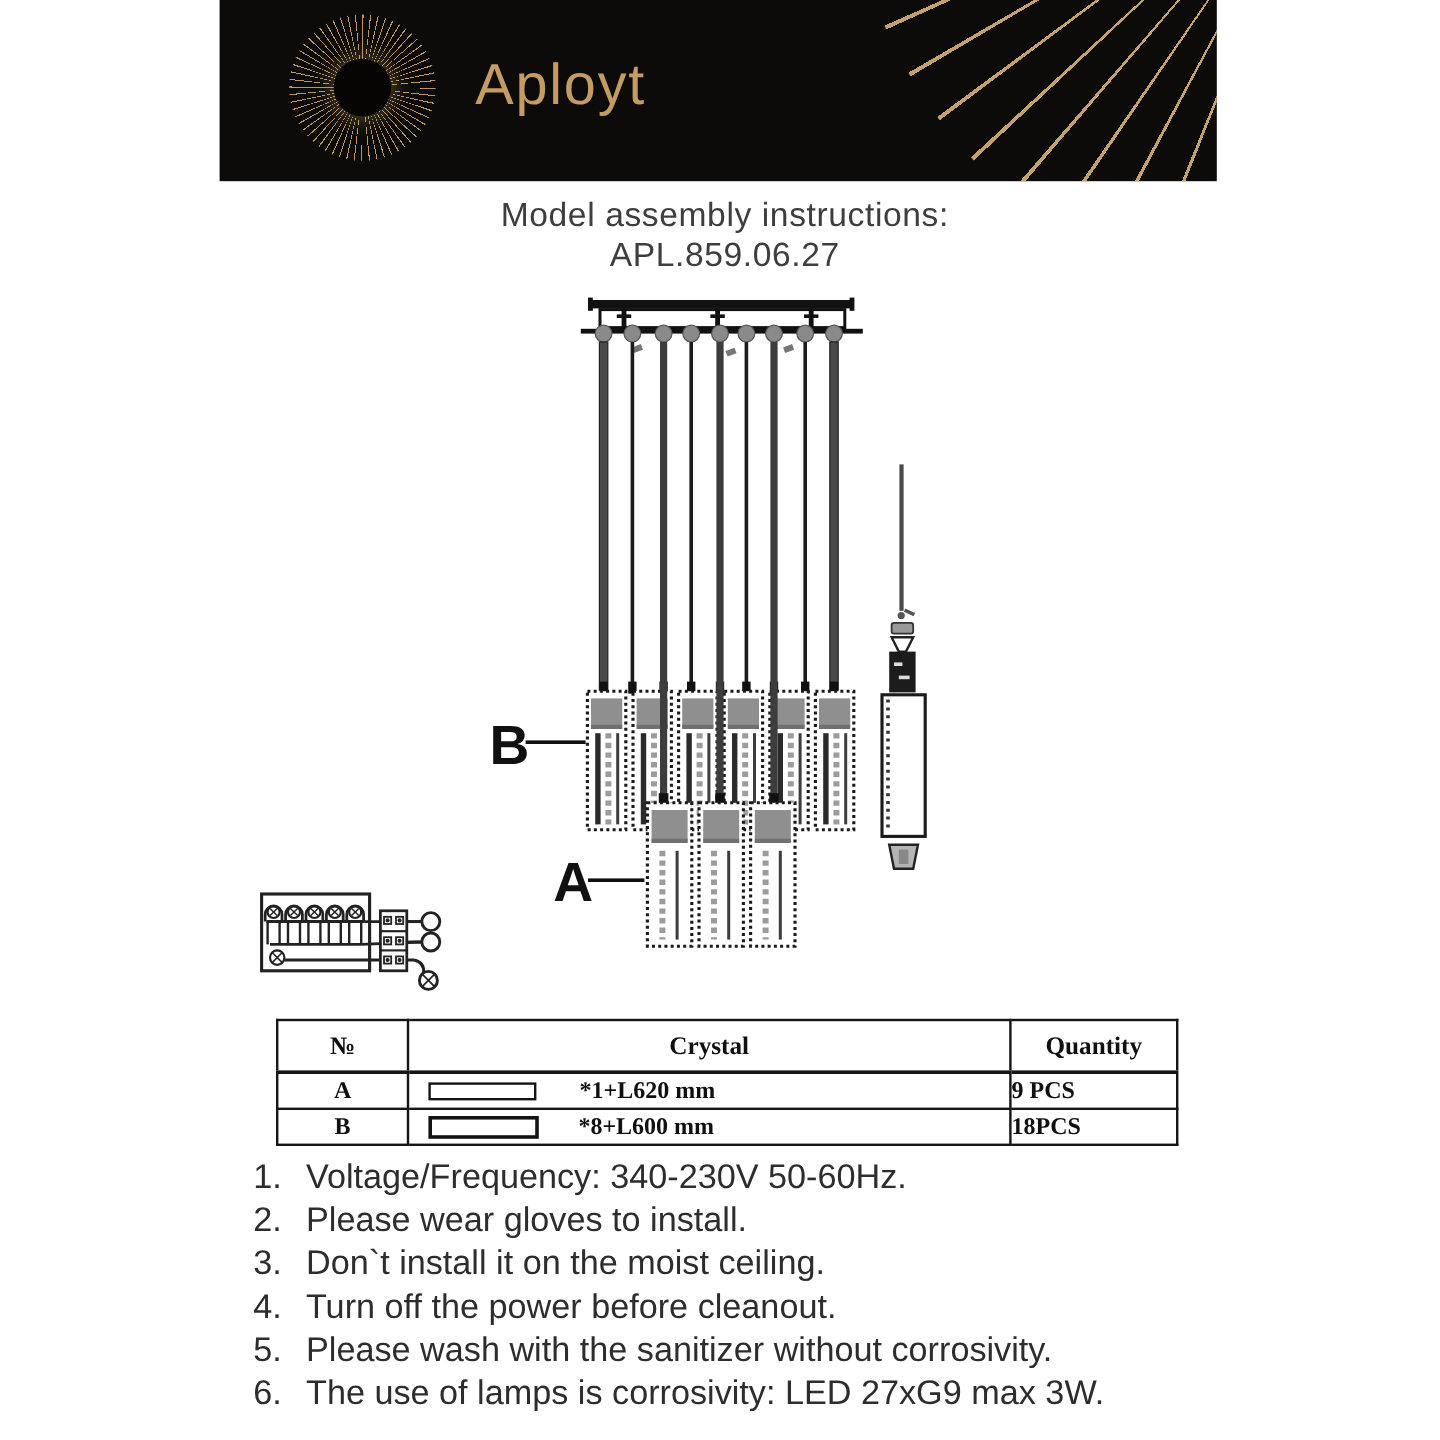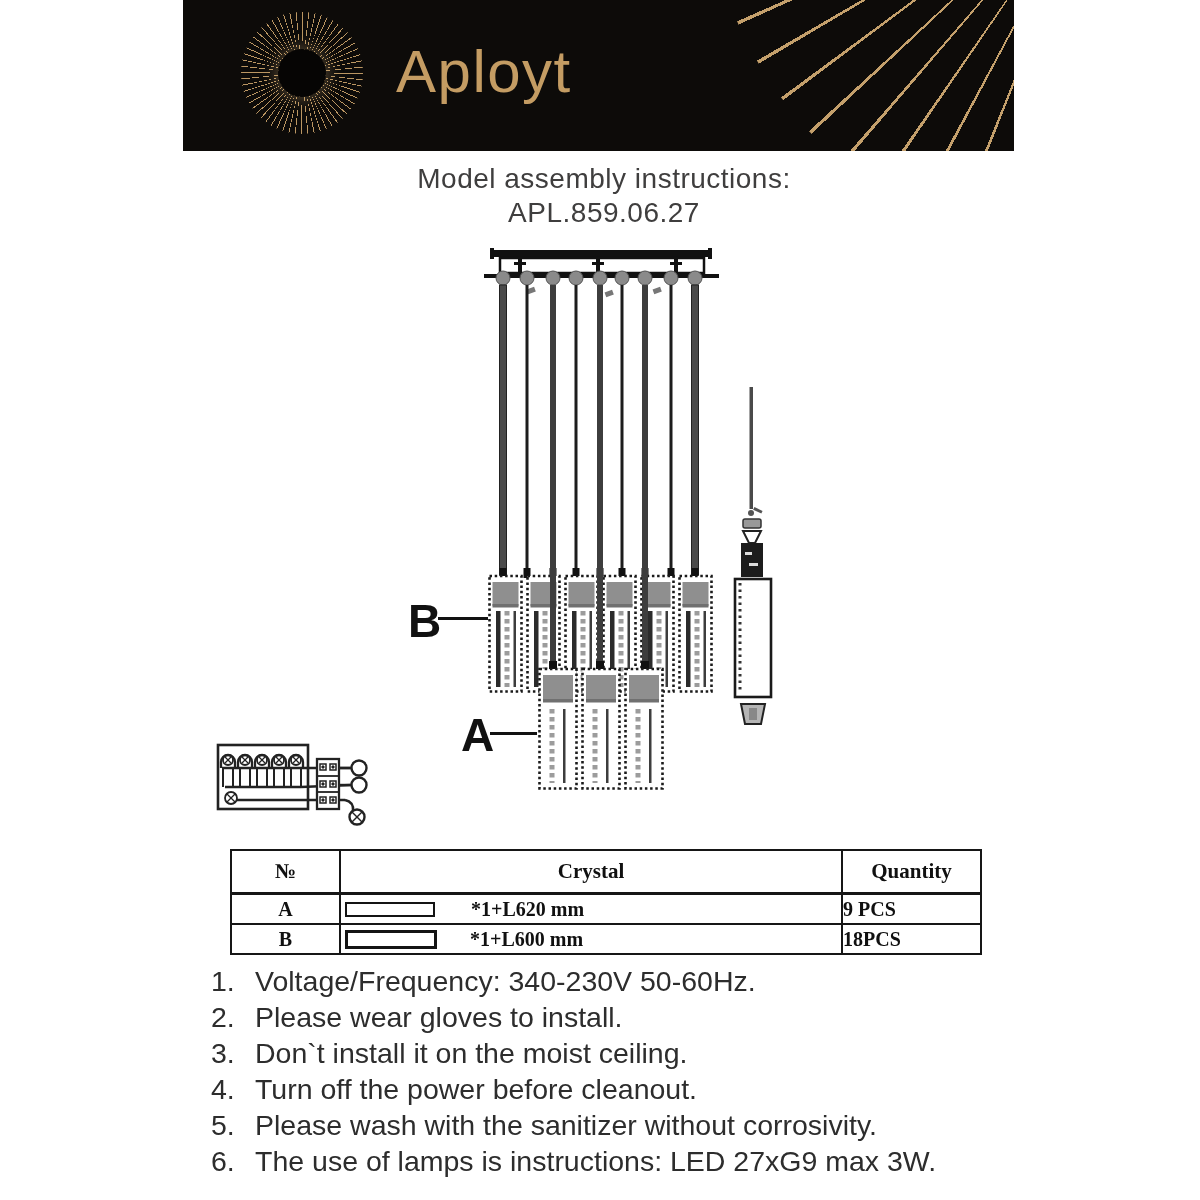--- a/index.html
+++ b/index.html
@@ -5,42 +5,42 @@
   html,body{margin:0;padding:0;}
   body{width:1200px;height:1200px;background:#fff;font-family:"Liberation Sans",sans-serif;}
   .page{position:relative;width:1200px;height:1200px;background:#ffffff;overflow:hidden;}
 
   
   .banner{position:absolute;left:183px;top:0;width:831px;height:151px;background:var(--banner-bg,#0d0b09);overflow:hidden;}
   .logo-burst{position:absolute;left:58px;top:12px;width:122px;height:122px;border-radius:50%;
     background:repeating-conic-gradient(rgba(202,162,106,0.92) 0deg 0.9deg, rgba(10,8,6,0) 0.9deg 6deg);}
   .logo-center{position:absolute;left:95px;top:49px;width:48px;height:48px;border-radius:50%;background:#060504;
     box-shadow:0 0 14px 4px rgba(226,188,128,0.28);}
-  .brand{position:absolute;left:213px;top:42px;font-size:60px;line-height:60px;color:var(--gold,#c49c63);letter-spacing:1.5px;}
+  .brand{position:absolute;left:213px;top:42px;font-size:48px;line-height:60px;color:var(--gold,#c49c63);letter-spacing:1.5px;}
   .rays{position:absolute;left:520px;top:-540px;width:800px;height:800px;border-radius:50%;
     background:repeating-conic-gradient(rgba(206,168,113,0.95) 0deg 0.5deg, transparent 0.5deg 6.3deg);}
 
   
   .title-block{position:absolute;left:4px;top:162px;width:1200px;text-align:center;color:#3f3e3e;}
   .title-line{font-size:28px;line-height:34px;letter-spacing:0.5px;}
 
   
   .chandelier-svg{position:absolute;left:393px;top:243px;}
   .wiring-svg{position:absolute;left:205px;top:735px;}
   .diag-label{font-family:"Liberation Sans",sans-serif;font-weight:bold;}
 
   
   .spec-table{position:absolute;left:230px;top:849px;width:752px;border-collapse:collapse;
     font-family:"Liberation Serif",serif;font-weight:bold;color:#101010;}
   .spec-table td{border:2px solid #161616;padding:0;}
   .spec-table tr.hdr td{height:41px;font-size:21px;text-align:center;border-bottom:3px solid #161616;}
   .spec-table tr.row td{height:28px;font-size:20px;}
   .col-no{width:107px;text-align:center;}
   .col-qty{width:137px;text-align:left;}
-  .crystal-cell{display:flex;align-items:center;padding-left:4px;}
+  .crystal-cell{display:flex;align-items:center;padding-left:16px;}
   .icon-rect{width:86px;height:11px;border:2px solid #141414;margin-right:36px;background:#fff;}
   .icon-rect.thick{height:13px;border-width:3px;margin-right:33px;}
 
   
   .instructions{position:absolute;left:204px;top:963px;width:850px;color:#2d2d2d;font-size:28.5px;}
   .instr{display:flex;line-height:36px;}
   .instr .num{width:51px;flex:0 0 51px;padding-left:7px;box-sizing:border-box;}
 </style>
 </head>
 <body>
@@ -269,21 +269,21 @@
             <span>*1+L620 mm</span>
           </div>
         </td>
         <td class="col-qty">9 PCS</td>
       </tr>
       <tr class="row">
         <td class="col-no">B</td>
         <td>
           <div class="crystal-cell">
             <span class="icon-rect thick"></span>
-            <span>*1+L600 mm</span>
+            <span>*8+L600 mm</span>
           </div>
         </td>
         <td class="col-qty">18PCS</td>
       </tr>
     </tbody>
   </table>
 
   <div class="instructions">
     <div class="instr">
       <span class="num">1.</span>
@@ -300,17 +300,17 @@
     <div class="instr">
       <span class="num">4.</span>
       <span>Turn off the power before cleanout.</span>
     </div>
     <div class="instr">
       <span class="num">5.</span>
       <span>Please wash with the sanitizer without corrosivity.</span>
     </div>
     <div class="instr">
       <span class="num">6.</span>
-      <span>The use of lamps is instructions: LED 27xG9 max 3W.</span>
+      <span>The use of lamps is corrosivity: LED 27xG9 max 3W.</span>
     </div>
   </div>
 
 </div>
 
 </body></html>

